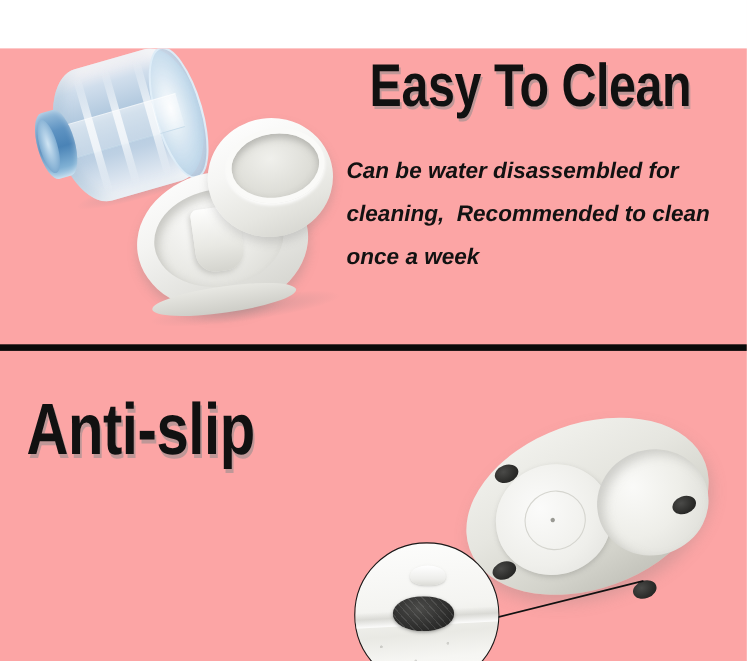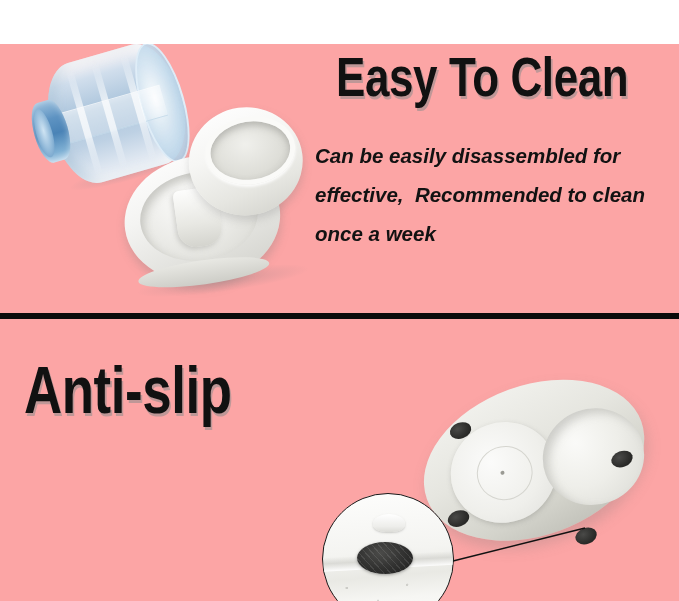--- a/index.html
+++ b/index.html
@@ -454,21 +454,21 @@
         <div id="base-spout"></div>
         <div id="base-collar">
           <div id="base-collar-ring"></div>
         </div>
       </div>
 
     </div>
 
     <div class="heading" id="heading-easy-clean">Easy To Clean</div>
 
-    <div class="body-copy" id="copy-easy-clean">Can be easily disassembled for effective,  Recommended to clean once a week</div>
+    <div class="body-copy" id="copy-easy-clean">Can be water disassembled for cleaning,  Recommended to clean once a week</div>
   </div>
 
   <div id="section-divider"></div>
 
   <div class="panel" id="panel-bottom"></div>
 
   <div class="heading" id="heading-anti-slip">Anti-slip</div>
 
 
   <div id="photo-base-underside">

